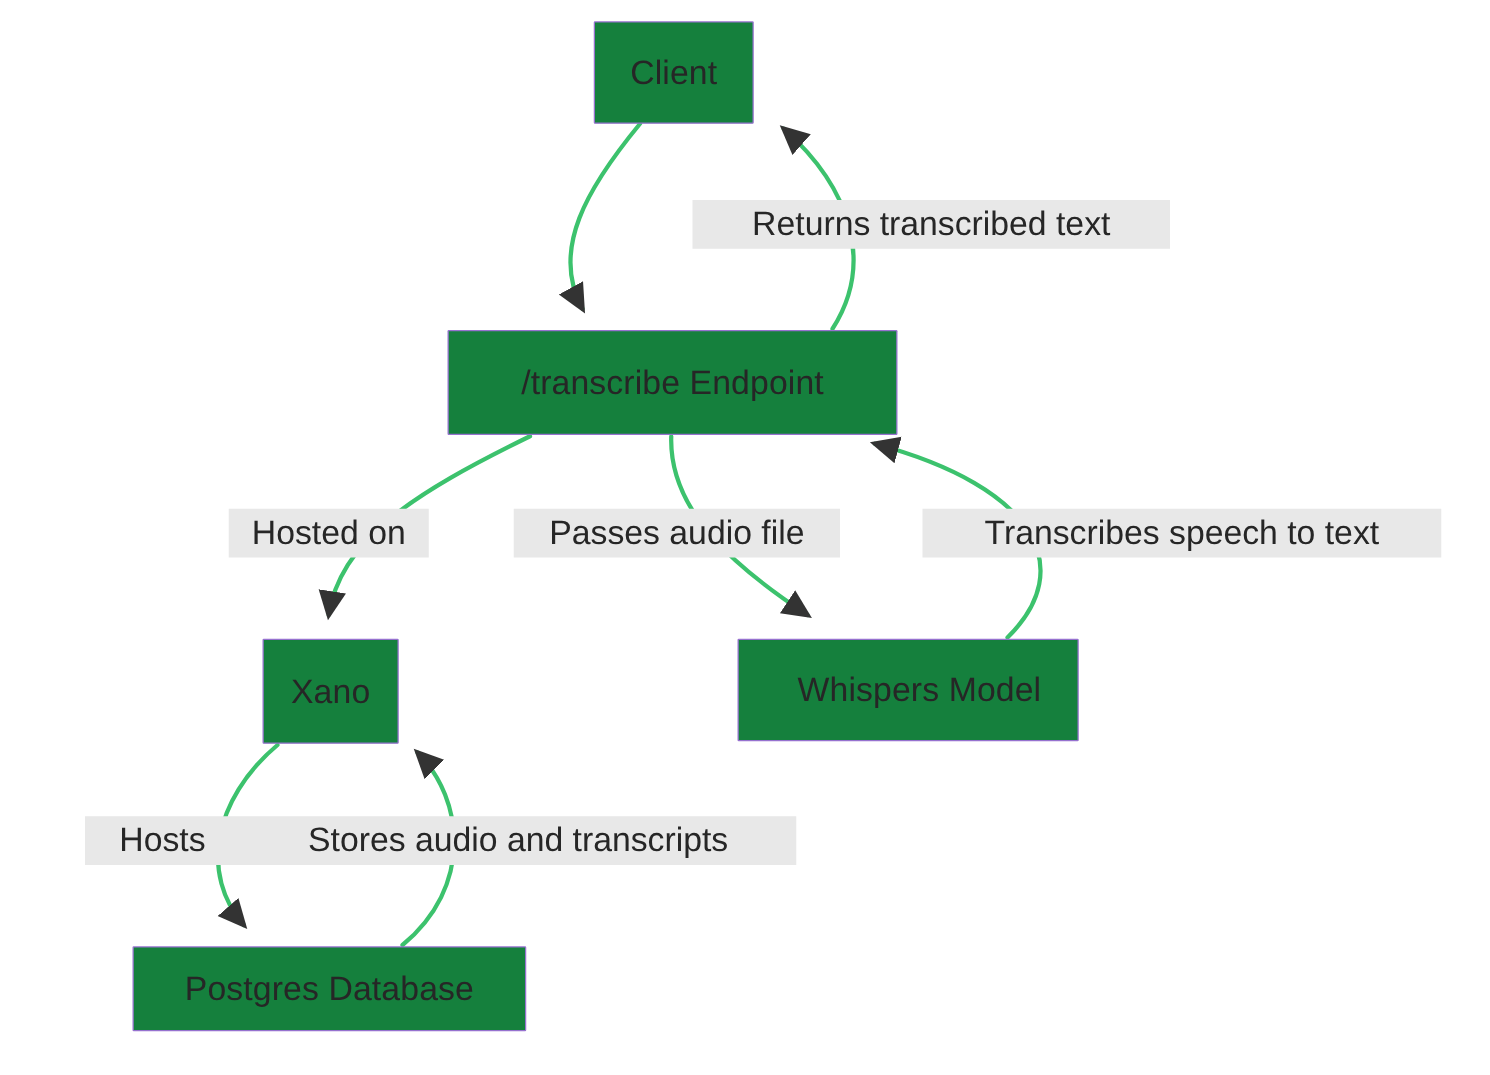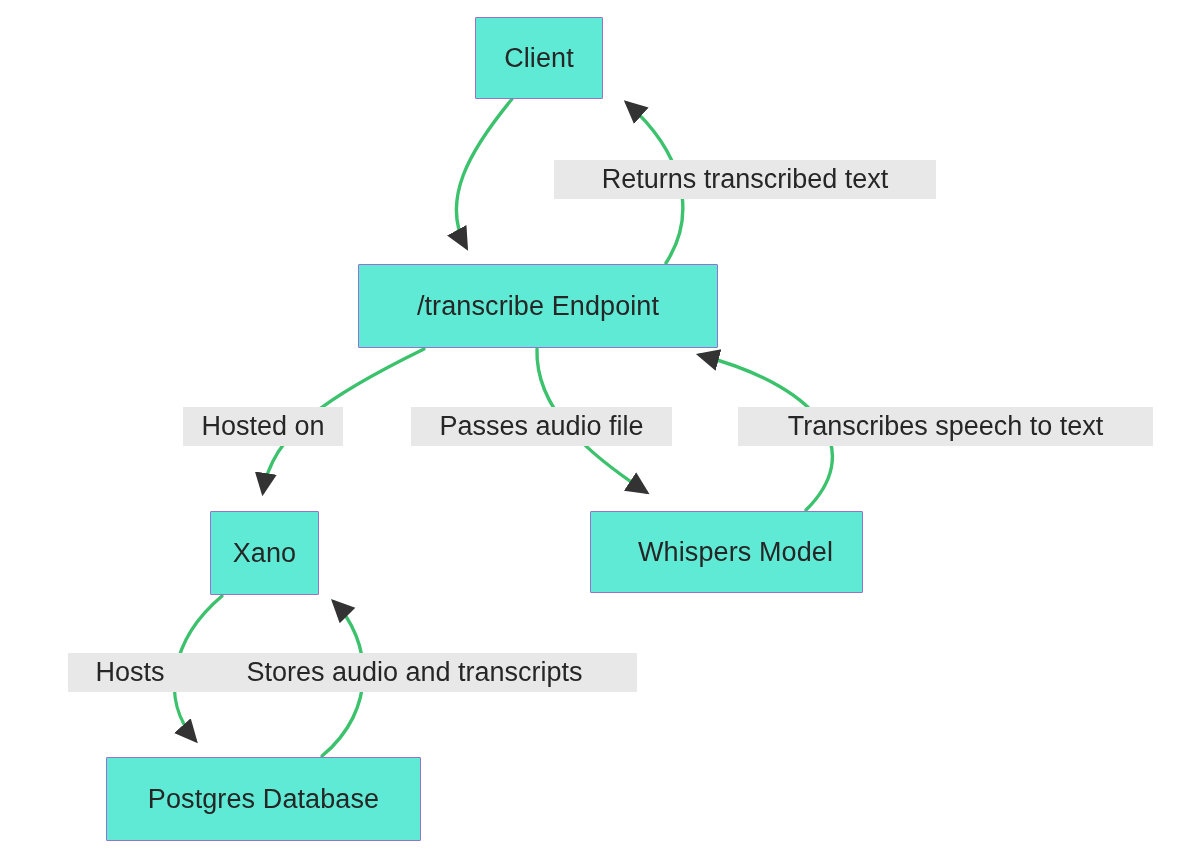--- a/index.html
+++ b/index.html
@@ -22,21 +22,21 @@
     position: absolute;
     left: 0;
     top: 0;
     width: 1192px;
     height: 860px;
     display: block;
   }
   .node {
     position: absolute;
     box-sizing: border-box;
-    background: #5eead4;
+    background: #15803d;
     border: 1.6px solid #9672cf;
     border-radius: 1px;
     display: flex;
     align-items: center;
     justify-content: center;
     color: #262626;
     font-size: 27px;
     font-family: "Liberation Sans", "DejaVu Sans", sans-serif;
     letter-spacing: 0.1px;
     white-space: nowrap;
@@ -97,21 +97,21 @@
   </div>
 
   <div class="node" style="left:210px; top:511px; width:109px; height:84px;">
     <span>Xano</span>
   </div>
 
   <div class="node" style="left:590px; top:511px; width:273px; height:82px;padding-left:18px;">
     <span>Whispers Model</span>
   </div>
 
-  <div class="node" style="left:106px; top:757px; width:315px; height:84px;">
+  <div class="node" style="left:106px; top:757px; width:315px; height:68px;">
     <span>Postgres Database</span>
   </div>
 
 
   <div class="edge-label" style="left:554px; top:160px; width:382px; height:39px;justify-content:center;">
     <span>Returns transcribed text</span>
   </div>
 
   <div class="edge-label" style="left:411px; top:407px; width:261px; height:39px;">
     <span>Passes audio file</span>

